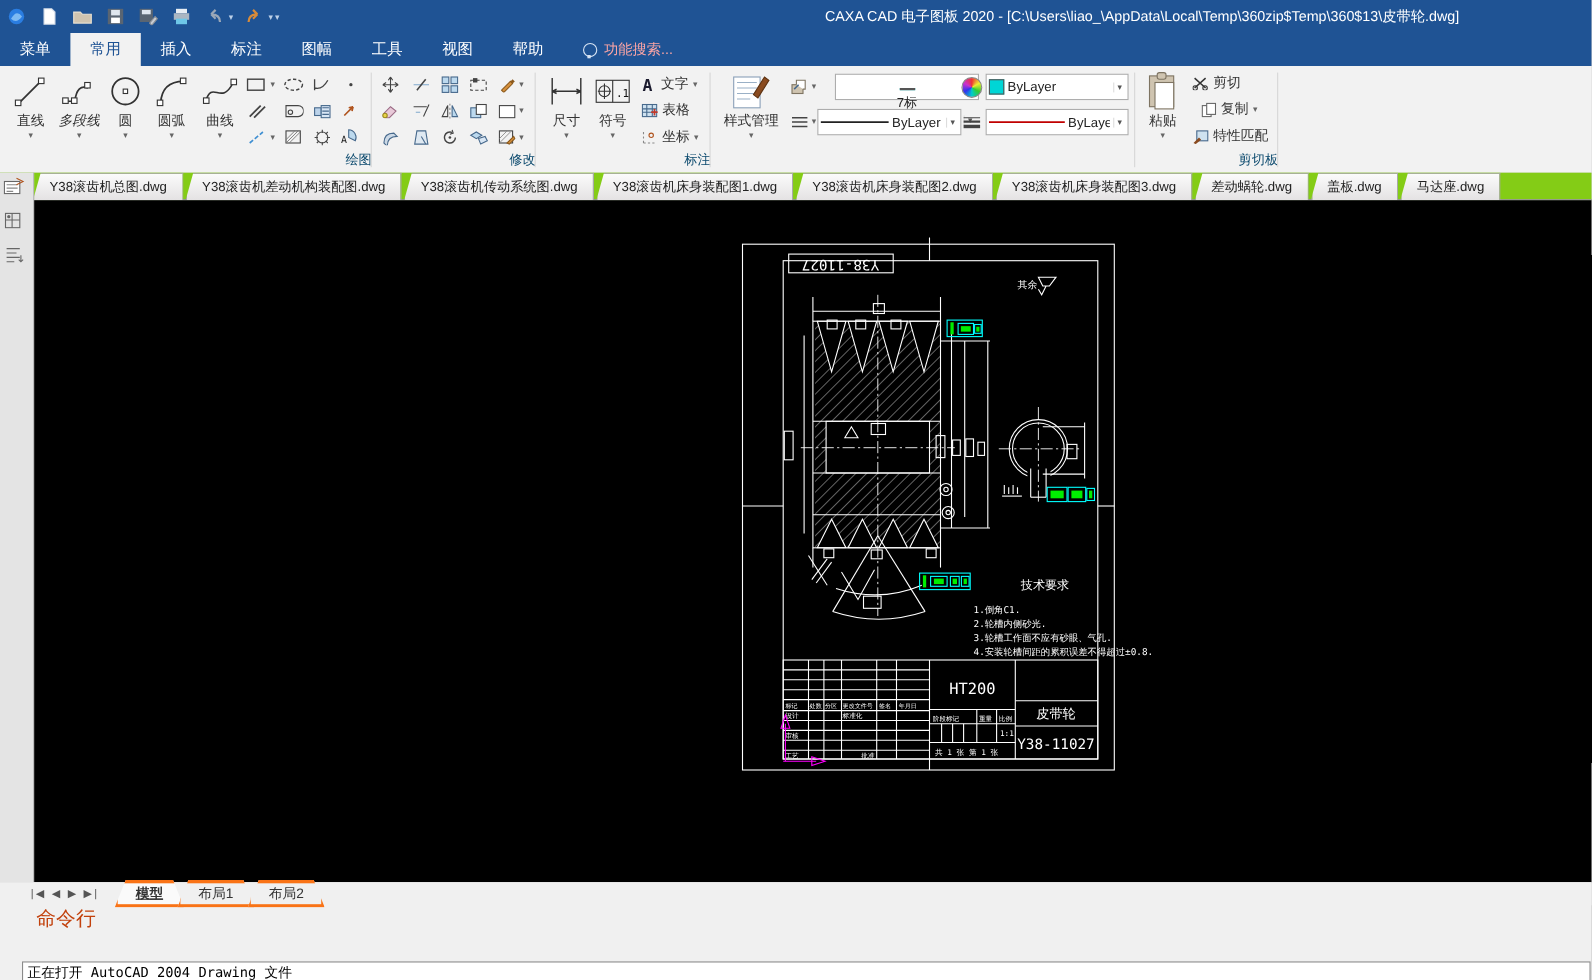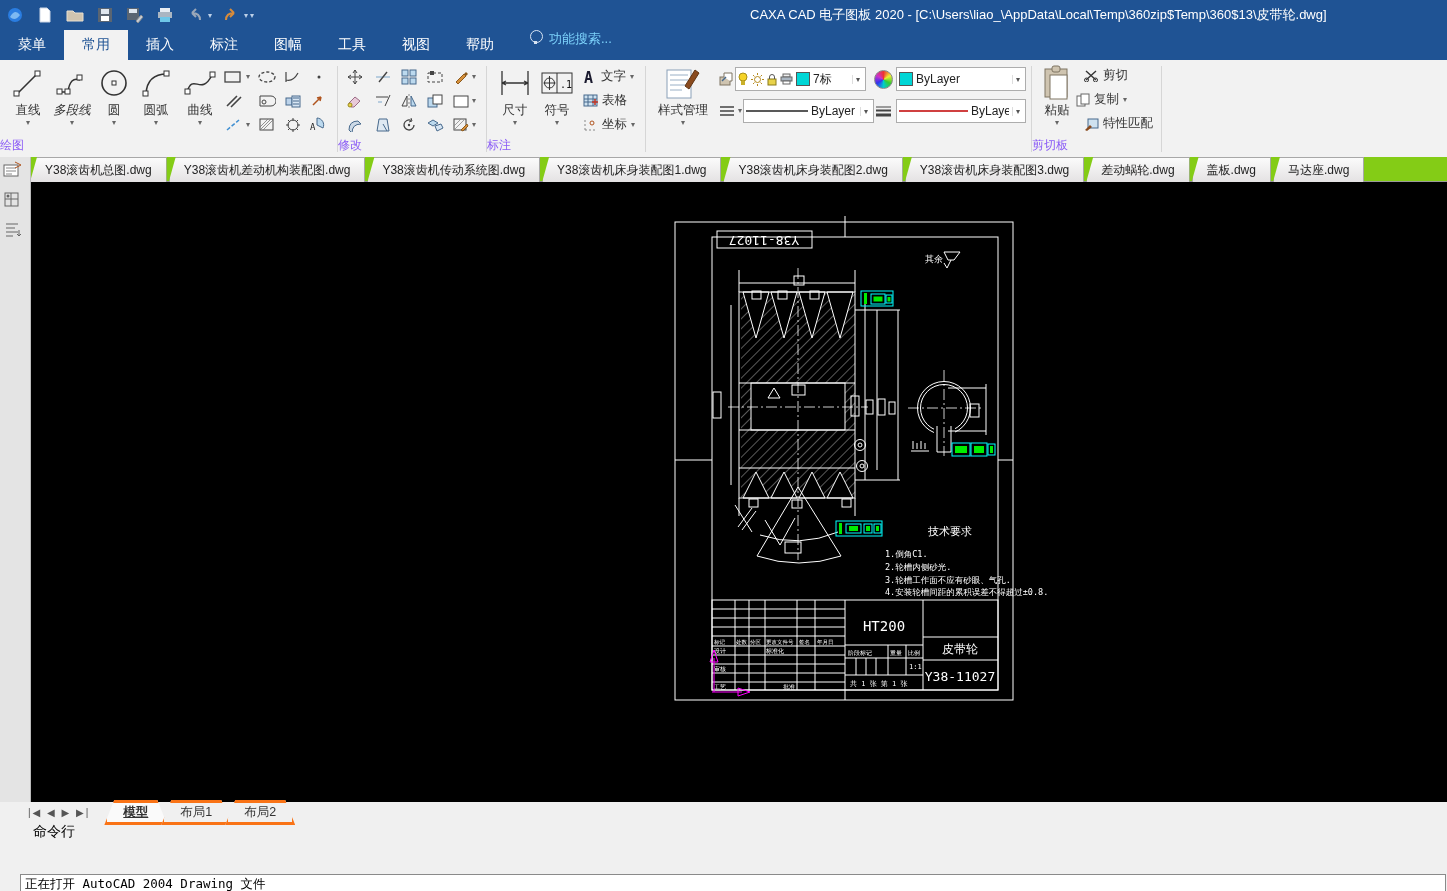--- a/index.html
+++ b/index.html
@@ -8,27 +8,27 @@
   
   #titlebar{top:0;left:0;width:1447px;height:30px;background:#1f5394;color:#fff;}
   .qa{display:flex;align-items:center;height:30px;padding-left:4px;gap:8px;}
   .qa .qbtn{width:22px;height:22px;display:flex;align-items:center;justify-content:center;}
   .qa .dd{color:#bcd0e8;font-size:8px;margin-left:-6px;}
   #win-title{top:0;left:750px;height:30px;line-height:30px;font-size:13px;color:#fff;white-space:nowrap;}
   
   #menubar{top:30px;left:0;width:1447px;height:30px;background:#1f5394;display:flex;align-items:stretch;}
   .mtab{color:#fff;font-size:14px;padding:0 18px;display:flex;align-items:center;cursor:default;}
   .mtab.active{background:#f2f2f2;color:#1f5394;}
-  #func-search{display:flex;gap:6px;color:#7dd3fc;font-size:13px;margin-left:18px;}
+  #func-search{display:flex;align-items:center;gap:6px;color:#fca5a5;font-size:13px;margin-left:18px;}
   .lamp{width:11px;height:11px;border:1.5px solid #d7e4f4;border-radius:50%;position:relative;}
   .lamp:after{content:"";position:absolute;left:3px;top:10px;width:3px;height:3px;background:#d7e4f4;}
   
   #ribbon{top:60px;left:0;width:1447px;height:97px;background:#f2f2f2;border-bottom:1px solid #c5c5c5;}
   .rgroup{position:absolute;top:0;height:96px;}
-  .rgroup .glabel{position:absolute;bottom:2px;left:0;right:0;text-align:left;font-size:12px;color:#8b5cf6;}
+  .rgroup .glabel{position:absolute;bottom:2px;left:0;right:0;text-align:right;font-size:12px;color:#0c4a6e;}
   .rgroup .gdiv{position:absolute;right:0;top:6px;bottom:4px;width:1px;background:#d6d6d6;}
   .bigbtn{position:absolute;top:4px;width:44px;text-align:center;color:#333;font-size:12.5px;}
   .bigbtn .bicon{height:38px;display:flex;align-items:center;justify-content:center;}
   .bigbtn .dd{font-size:8px;color:#666;line-height:8px;}
   .cell{position:absolute;width:22px;height:22px;display:flex;align-items:center;justify-content:center;}
   .ddm{position:absolute;font-size:8px;color:#666;}
   .sideitem{position:absolute;display:flex;align-items:center;gap:4px;font-size:12.5px;color:#333;}
   .combo{position:absolute;height:22px;background:#fff;border:1px solid #adadad;display:flex;align-items:center;font-size:12px;color:#222;padding:0 2px;gap:3px;}
   .combo .carr{margin-left:auto;font-size:8px;color:#555;padding:0 3px;border-left:1px solid #ddd;}
   .chip{width:12px;height:12px;background:#00d6d6;border:1px solid #555;}
@@ -42,21 +42,21 @@
   #canvas{top:182px;left:0;width:1447px;height:620px;background:#000;}
   #leftstrip{top:157px;left:0;width:30px;height:645px;background:#e4e4e4;border-right:1px solid #bbb;}
   #leftstrip .sic{margin:4px 3px 6px 3px;}
   
   #modelbar{top:802px;left:0;width:1447px;height:21px;background:#f0f0f0;display:flex;align-items:center;font-size:12.5px;color:#333;}
   .nav{color:#555;font-size:10px;letter-spacing:2px;margin-left:28px;margin-right:14px;}
   .ltab{height:19px;line-height:19px;padding:0 16px;border:3px solid #f97316;background:#f0f0f0;
     clip-path:polygon(10px 0,calc(100% - 10px) 0,100% 100%,0 100%);margin-right:-6px;}
   .ltab.active{background:#fafafa;font-weight:bold;text-decoration:underline;}
   
-  #cmdlabel{top:823px;left:33px;font-size:14px;color:#000000;}
+  #cmdlabel{top:823px;left:33px;font-size:18px;color:#c2410c;}
   #cmdbox{top:874px;left:20px;width:1426px;height:43px;background:#fff;border:1px solid #8a8a8a;
     font-family:"DejaVu Sans Mono","Liberation Mono",monospace;font-size:12.5px;color:#000;line-height:15px;
     padding:1px 4px;box-sizing:border-box;overflow:hidden;}
   svg text{font-family:"DejaVu Sans Mono","Liberation Mono",monospace;}
 </style>
 </head>
 <body>
 
 <div id="titlebar" class="abs">
   <div class="qa">
@@ -424,21 +424,21 @@
     </div>
     <div class="cell" style="left:70px;top:8px;">
         <svg width="18" height="16">
           <rect x="2" y="6" width="10" height="8" fill="#cfc4b0" stroke="#7e7462"></rect>
           <path d="M6,6 V2 h8 v8 h-2" fill="#fff" stroke="#7e7462"></path>
           <path d="M4,10 l4,-4" stroke="#47698c" stroke-width="1.4"></path>
         </svg>
       </div>
     <span class="ddm" style="left:92px;top:14px;">▾</span>
 
-    <div class="combo" style="left:89px;top:7px;width:125px;">
+    <div class="combo" style="left:113px;top:7px;width:125px;flex-direction:column;">
       <svg width="10" height="15">
           <circle cx="5" cy="5" r="4" fill="#f5d327" stroke="#a8901a"></circle>
           <rect x="3" y="9" width="4" height="4" fill="#c9b02a"></rect>
         </svg>
       <svg width="13" height="13">
           <circle cx="6.5" cy="6.5" r="3" fill="#fff" stroke="#b58a1e"></circle>
           <path d="M6.5,0 v2 M6.5,11 v2 M0,6.5 h2 M11,6.5 h2 M2,2 l1.5,1.5 M9.5,9.5 l1.5,1.5 M11,2 L9.5,3.5 M3.5,9.5 L2,11" stroke="#b58a1e"></path>
         </svg>
       <svg width="10" height="13">
           <rect x="1" y="6" width="8" height="6" fill="#e8d24a" stroke="#8a7a1a"></rect>
@@ -507,21 +507,21 @@
         <div class="dd">▾</div>
     </div>
     <div class="sideitem" style="left:52px;top:7px;">
       <svg width="15" height="13">
           <path d="M2,2 l10,9 M12,2 L2,11" stroke="#333" stroke-width="1.4"></path>
           <circle cx="2.5" cy="11" r="2" fill="none" stroke="#333"></circle>
           <circle cx="11.5" cy="11" r="2" fill="none" stroke="#333"></circle>
         </svg>
       <span>剪切</span>
     </div>
-    <div class="sideitem" style="left:44px;top:31px;text-align:center;">
+    <div class="sideitem" style="left:60px;top:31px;text-align:center;">
       <svg width="14" height="14">
           <rect x="1" y="3" width="8" height="10" fill="#fff" stroke="#666"></rect>
           <rect x="5" y="1" width="8" height="10" fill="#fff" stroke="#666"></rect>
         </svg>
       <span>复制</span>
         <span class="ddm" style="position:static;">▾</span>
     </div>
     <div class="sideitem" style="left:52px;top:55px;">
       <svg width="15" height="14">
           <rect x="4" y="2" width="10" height="9" fill="#cfe2f0" stroke="#47698c"></rect>

